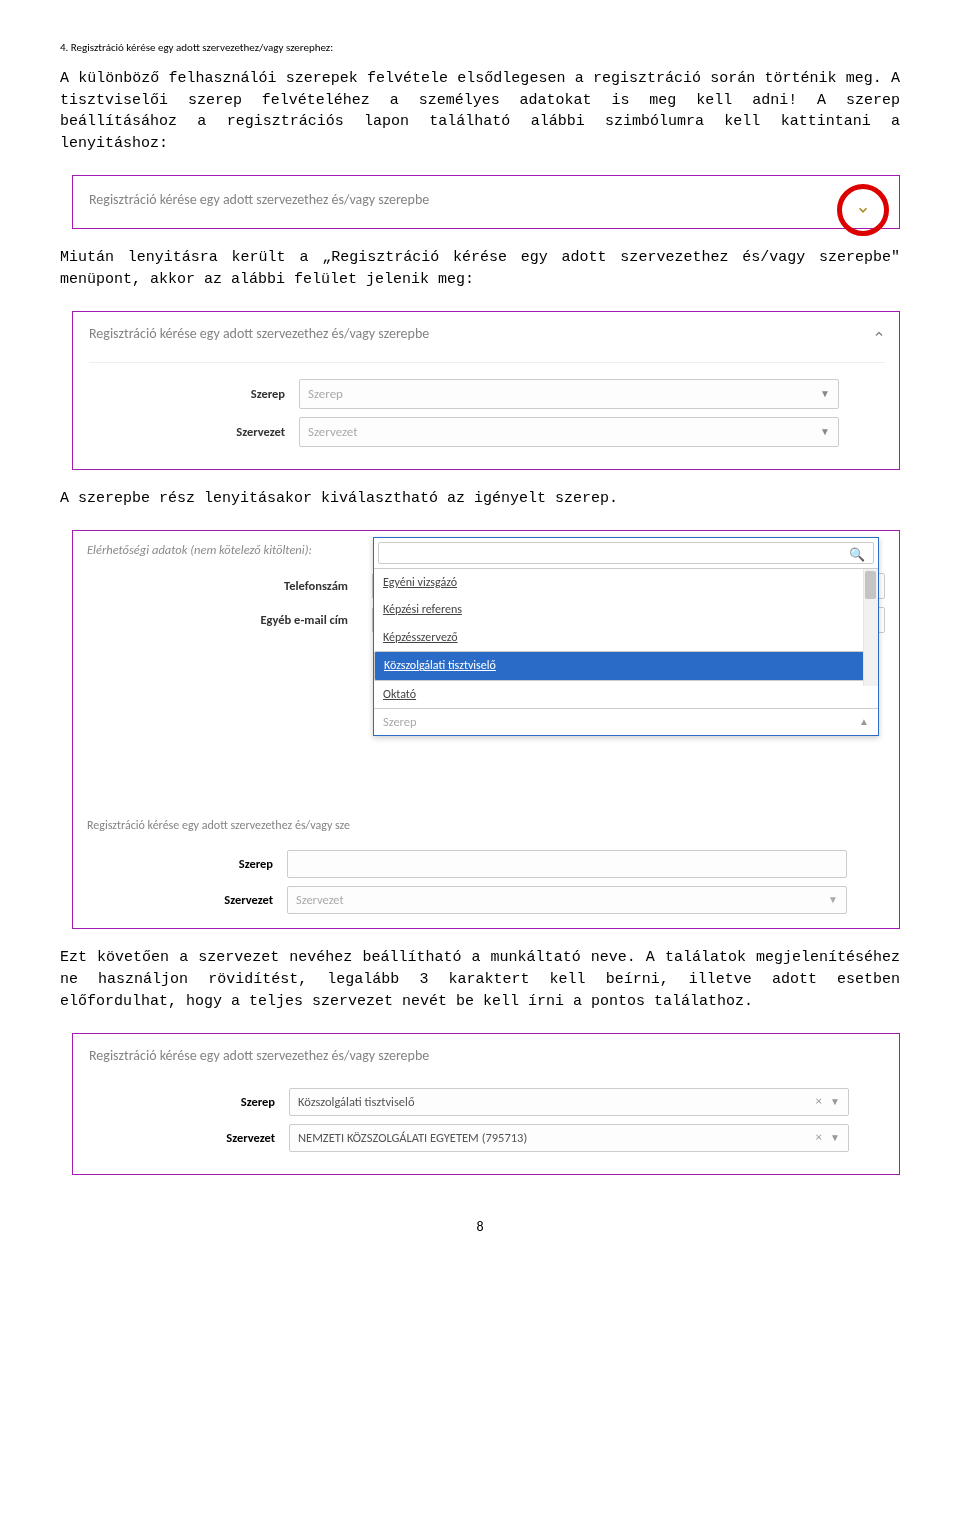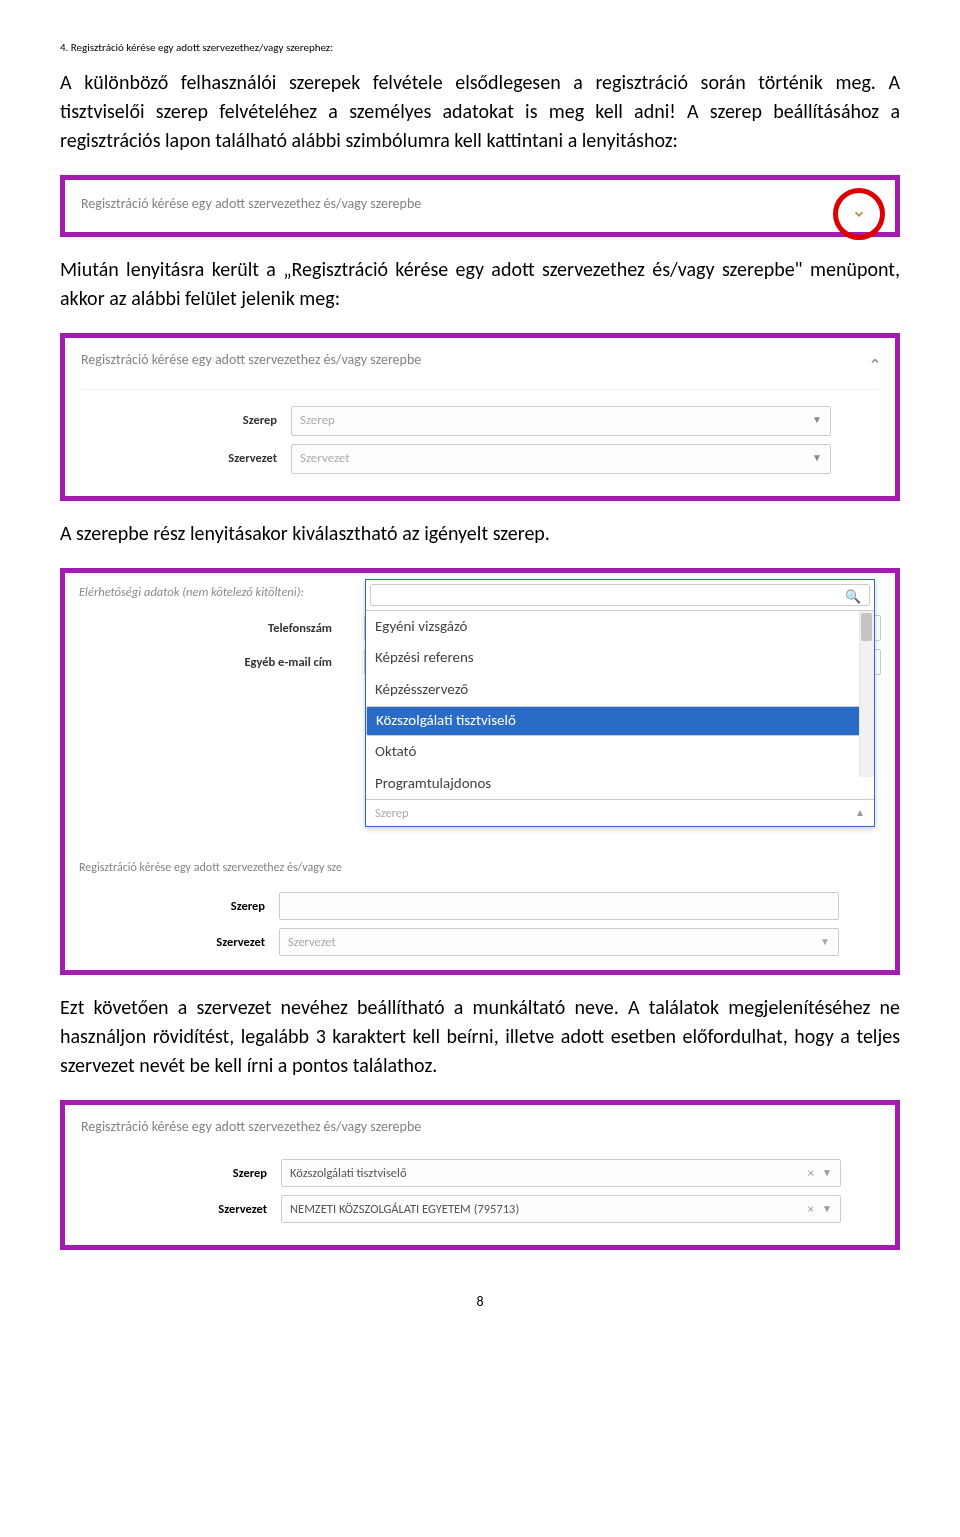--- a/index.html
+++ b/index.html
@@ -1,47 +1,47 @@
 <!DOCTYPE html>
 <html><head>
 <meta charset="utf-8">
 <style>
   * { box-sizing: border-box; margin: 0; padding: 0; }
   body { font-family: Calibri, Arial, sans-serif; background: #fff; width: 960px; margin: 0 auto; padding: 40px 60px 30px 60px; color: #000; font-size: 14.5px; line-height: 1.45; }
   .section-title { font-size: 11px; padding: 0 0 12px 24px; text-indent: -24px; }
-  .body-text { font-size: 20px; padding-bottom: 14px; text-align: justify; }
+  .body-text { font-size: 15px; padding-bottom: 14px; text-align: justify; font-family: Liberation Mono, monospace; }
   
-  .shot { border: 5px solid #a21caf; background: #fff; margin: 6px 0 18px 0; }
+  .shot { border: 1px solid #a21caf; background: #fff; margin: 6px 0 18px 12px; }
   
   .panel { border-bottom: 1px solid #ddd; padding: 14px 14px 14px 16px; position: relative; }
   .panel:last-child { border-bottom: none; }
   .panel-title { color: #848484; font-size: 14px; padding-bottom: 4px; }
   .panel-sub { color: #9a9a9a; font-size: 11px; font-style: italic; }
   .circle-wrap { position: absolute; right: 10px; top: 8px; width: 52px; height: 52px; border: 5px solid #d00; border-radius: 50%; display: flex; align-items: center; justify-content: center; }
   .circle-wrap svg { width: 14px; height: 14px; }
   
   .panel-open { padding: 12px 14px 18px 16px; }
   .panel-open-head { display: flex; justify-content: space-between; align-items: center; padding-bottom: 14px; border-bottom: 1px solid #eee; }
   .panel-open-head .chev { color: #777; }
   .form-row { display: flex; align-items: center; padding: 4px 0 4px 0; }
   .form-row .lbl { width: 210px; text-align: right; padding-right: 14px; font-size: 12.5px; color: #333; font-weight: 600; }
   .sel { flex: 1; border: 1px solid #ccc; border-radius: 2px; height: 30px; display: flex; align-items: center; justify-content: space-between; padding: 0 8px; color: #aaa; font-size: 13px; background: #fdfdfd; max-width: 540px; }
   .sel .chev { color: #888; font-size: 10px; }
   
   .shot3 { position: relative; padding: 10px 14px; }
   .fieldset-lbl { color: #8a8a8a; font-size: 12.5px; font-style: italic; padding-bottom: 10px; }
   .input-line { display: flex; align-items: center; padding: 4px 0; }
-  .input-line .lbl { width: 285px; text-align: right; padding-right: 32px; font-size: 12.5px; font-weight: 600; color: #333; }
+  .input-line .lbl { width: 285px; text-align: right; padding-right: 24px; font-size: 12.5px; font-weight: 600; color: #333; }
   .input-box { flex: 1; border: 1px solid #ccc; height: 26px; border-radius: 2px; background: #fff; }
   .dropdown-abs { position: absolute; left: 300px; right: 20px; top: 6px; border: 1px solid #2a6bc8; background: #fff; box-shadow: 0 2px 6px rgba(0,0,0,0.2); z-index: 5; }
   .dd-search { border-bottom: 1px solid #ccc; padding: 4px; position: relative; }
   .dd-searchbox { border: 1px solid #ccc; height: 22px; width: 100%; border-radius: 2px; }
   .dd-mag { position: absolute; right: 12px; top: 8px; color: #888; font-size: 13px; }
   .dd-list { max-height: 190px; overflow: hidden; position: relative; }
-  .dd-item { padding: 5px 9px; font-size: 15px; color: #444; }
+  .dd-item { padding: 5px 9px; font-size: 12px; color: #444; text-decoration: underline; }
   .dd-item.sel { background: #2a6bc8; color: #fff; }
   .dd-scroll { position: absolute; right: 0; top: 0; bottom: 22px; width: 15px; background: #f1f1f1; border-left: 1px solid #e5e5e5; }
   .dd-thumb { position: absolute; right: 2px; top: 2px; width: 11px; height: 28px; background: #c4c4c4; border-radius: 2px; }
   .dd-foot { border-top: 1px solid #ccc; padding: 4px 9px; color: #aaa; font-size: 12.5px; display: flex; justify-content: space-between; align-items: center; }
   .shot3-lower { margin-top: 170px; }
   .panel-title2 { color: #848484; font-size: 12px; padding: 10px 0 12px 0; }
   .sel-row { display: flex; align-items: center; padding: 4px 0; }
   .sel-row .lbl { width: 200px; text-align: right; padding-right: 14px; font-size: 12.5px; font-weight: 600; }
   .sel2 { flex: 1; border: 1px solid #ccc; height: 28px; border-radius: 2px; display: flex; align-items: center; padding: 0 8px; color: #aaa; font-size: 12.5px; background: #fdfdfd; max-width: 560px; justify-content: space-between; }
   
@@ -115,21 +115,20 @@
     </div>
     <div class="dd-list" id="dd-list">
       <div class="dd-scroll">
         <div class="dd-thumb"></div>
       </div>
     <div class="dd-item">Egyéni vizsgázó</div>
         <div class="dd-item">Képzési referens</div>
         <div class="dd-item">Képzésszervező</div>
         <div class="dd-item sel">Közszolgálati tisztviselő</div>
         <div class="dd-item">Oktató</div>
-        <div class="dd-item">Programtulajdonos</div>
       </div>
     <div class="dd-foot">
       <span>Szerep</span>
       <span style="font-size:10px;color:#999;">▲</span>
     </div>
   </div>
 
   <div class="shot3-lower">
     <div class="panel-title2">Regisztráció kérése egy adott szervezethez és/vagy sze</div>
     <div class="sel-row">

